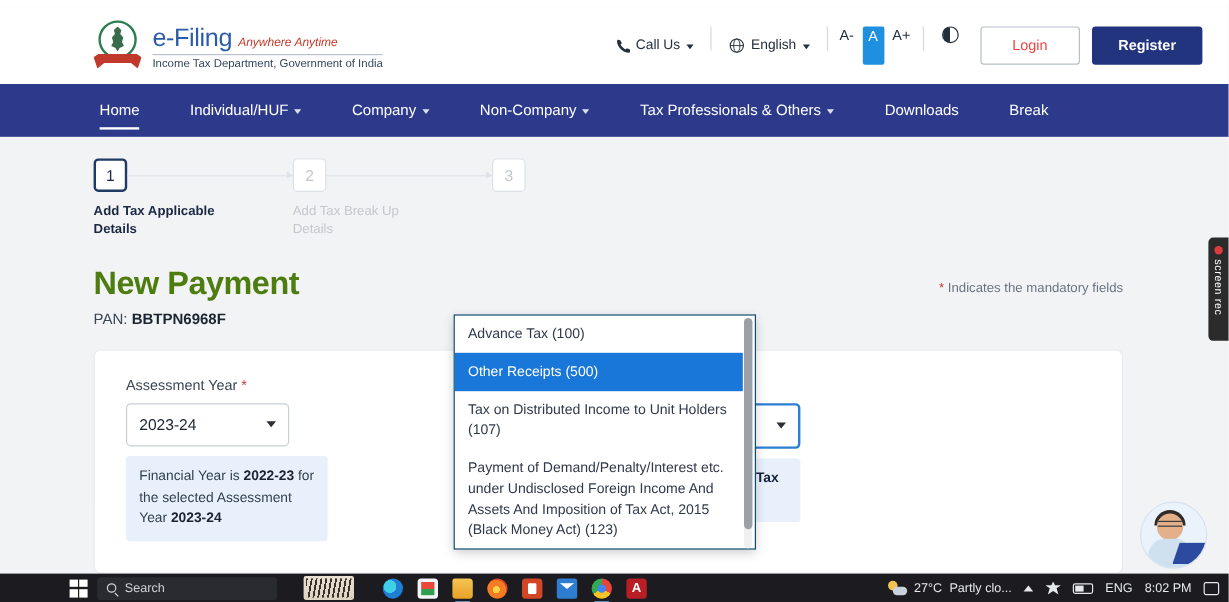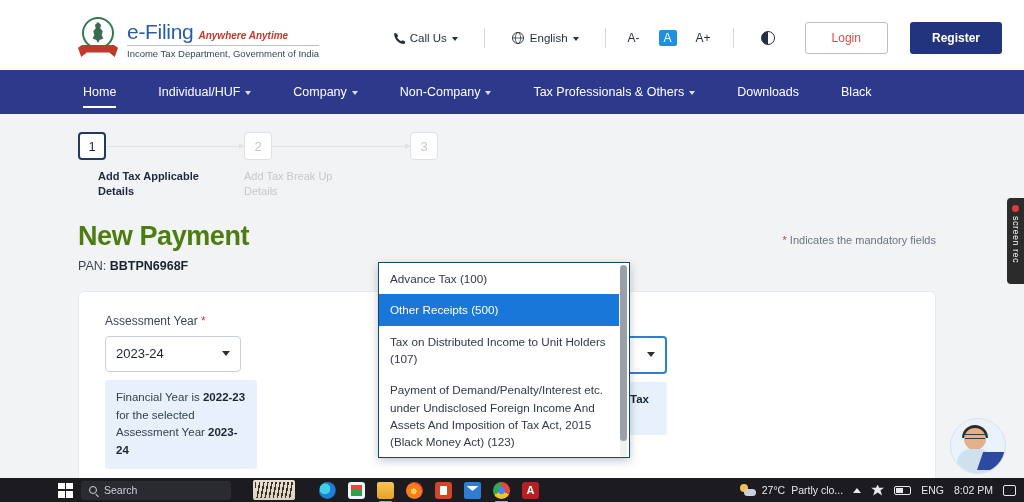--- a/index.html
+++ b/index.html
@@ -44,30 +44,30 @@
     width: 40px; height: 12px;
     background: #c0392b;
     clip-path: polygon(0% 22%, 10% 0%, 90% 0%, 100% 22%, 92% 100%, 78% 62%, 22% 62%, 8% 100%);
   }
   .brandtext { padding-top: 2px; }
   .brandline1 { display: flex; align-items: baseline; gap: 5px; }
   .efiling {
     font-size: 21px; color: #2b5ca8; letter-spacing: -0.3px;
   }
   .tagline {
-    font-size: 10px; color: #c0392b; font-style: italic; font-weight: bold; text-align: right;
+    font-size: 10px; color: #c0392b; font-style: italic; font-weight: normal; text-align: right;
   }
   .brandline2 {
     font-size: 9.5px; color: #33475b;
     border-top: 1px solid #b9c2cc;
     padding-top: 2px; margin-top: 1px;
   }
 
   .header-tools {
-    margin-left: auto; display: flex; align-items: center; gap: 12px;
+    margin-left: auto; display: flex; gap: 0;
   }
   .htool {
     display: flex; align-items: center; gap: 5px;
     font-size: 11.5px; color: #25303f; padding: 0 11px;
     cursor: pointer; white-space: nowrap;
   }
   .hsep { width: 1px; height: 20px; background: #d4d9e0; margin: 0 3px; }
   .caret-d {
     width: 0; height: 0; border-left: 3.5px solid transparent;
     border-right: 3.5px solid transparent; border-top: 4px solid #25303f;
@@ -130,21 +130,21 @@
   .step .box {
     width: 28px; height: 28px; border-radius: 4px;
     display: flex; align-items: center; justify-content: center;
     font-size: 13px; background: #ffffff;
   }
   .step.active .box { border: 2px solid #1f3a63; color: #1b2a42; }
   .step.idle .box { border: 1.5px solid #dde1e6; color: #c3c8ce; }
   .step .lbl {
     font-size: 11px; margin-top: 9px; width: 108px; line-height: 1.35;
   }
-  .step.active .lbl { color: #1b2a42; font-weight: bold; margin-left: 20px; }
+  .step.active .lbl { color: #1b2a42; font-weight: bold; }
   .step.idle .lbl { color: #c3c8ce; }
   .connector {
     flex: 1; height: 1px; background: #dfe3e8; margin-top: 14px;
     position: relative;
   }
   .connector::after {
     content: ""; position: absolute; right: 0; top: -3px;
     border-left: 5px solid #dfe3e8;
     border-top: 3.5px solid transparent;
     border-bottom: 3.5px solid transparent;
@@ -184,21 +184,21 @@
   }
   .select-box .caret {
     margin-left: auto; width: 0; height: 0;
     border-left: 4px solid transparent; border-right: 4px solid transparent;
     border-top: 5px solid #2b2f36;
   }
   .select-box.focused {
     width: 250px; border: 2px solid #2b7fd4; height: 38px;
   }
   .hint-box {
-    margin-top: 8px; width: 152px;
+    margin-top: 8px; width: 168px;
     background: #e8f1fb; border-radius: 3px;
     padding: 9px 11px; font-size: 11.5px; color: #32404f; line-height: 1.55;
   }
   .hint-box b { color: #1b2430; }
   .info-box {
     margin-top: 8px; width: 250px;
     background: #e8f1fb; border-radius: 3px;
     padding: 9px 11px; font-size: 11.5px; color: #32404f; line-height: 1.55;
   }
   .info-box b { color: #14243a; }
@@ -463,21 +463,21 @@
       <i class="caret-w"></i>
     </div>
     <div class="navitem">
       <span>Tax Professionals &amp; Others</span>
       <i class="caret-w"></i>
     </div>
     <div class="navitem">
       <span>Downloads</span>
     </div>
     <div class="navitem">
-      <span>Black</span>
+      <span>Break</span>
     </div>
   </div>
 
   <div class="content">
 
     <div class="stepper">
       <div class="step active">
         <div class="box">1</div>
         <div class="lbl">Add Tax Applicable Details</div>
       </div>

